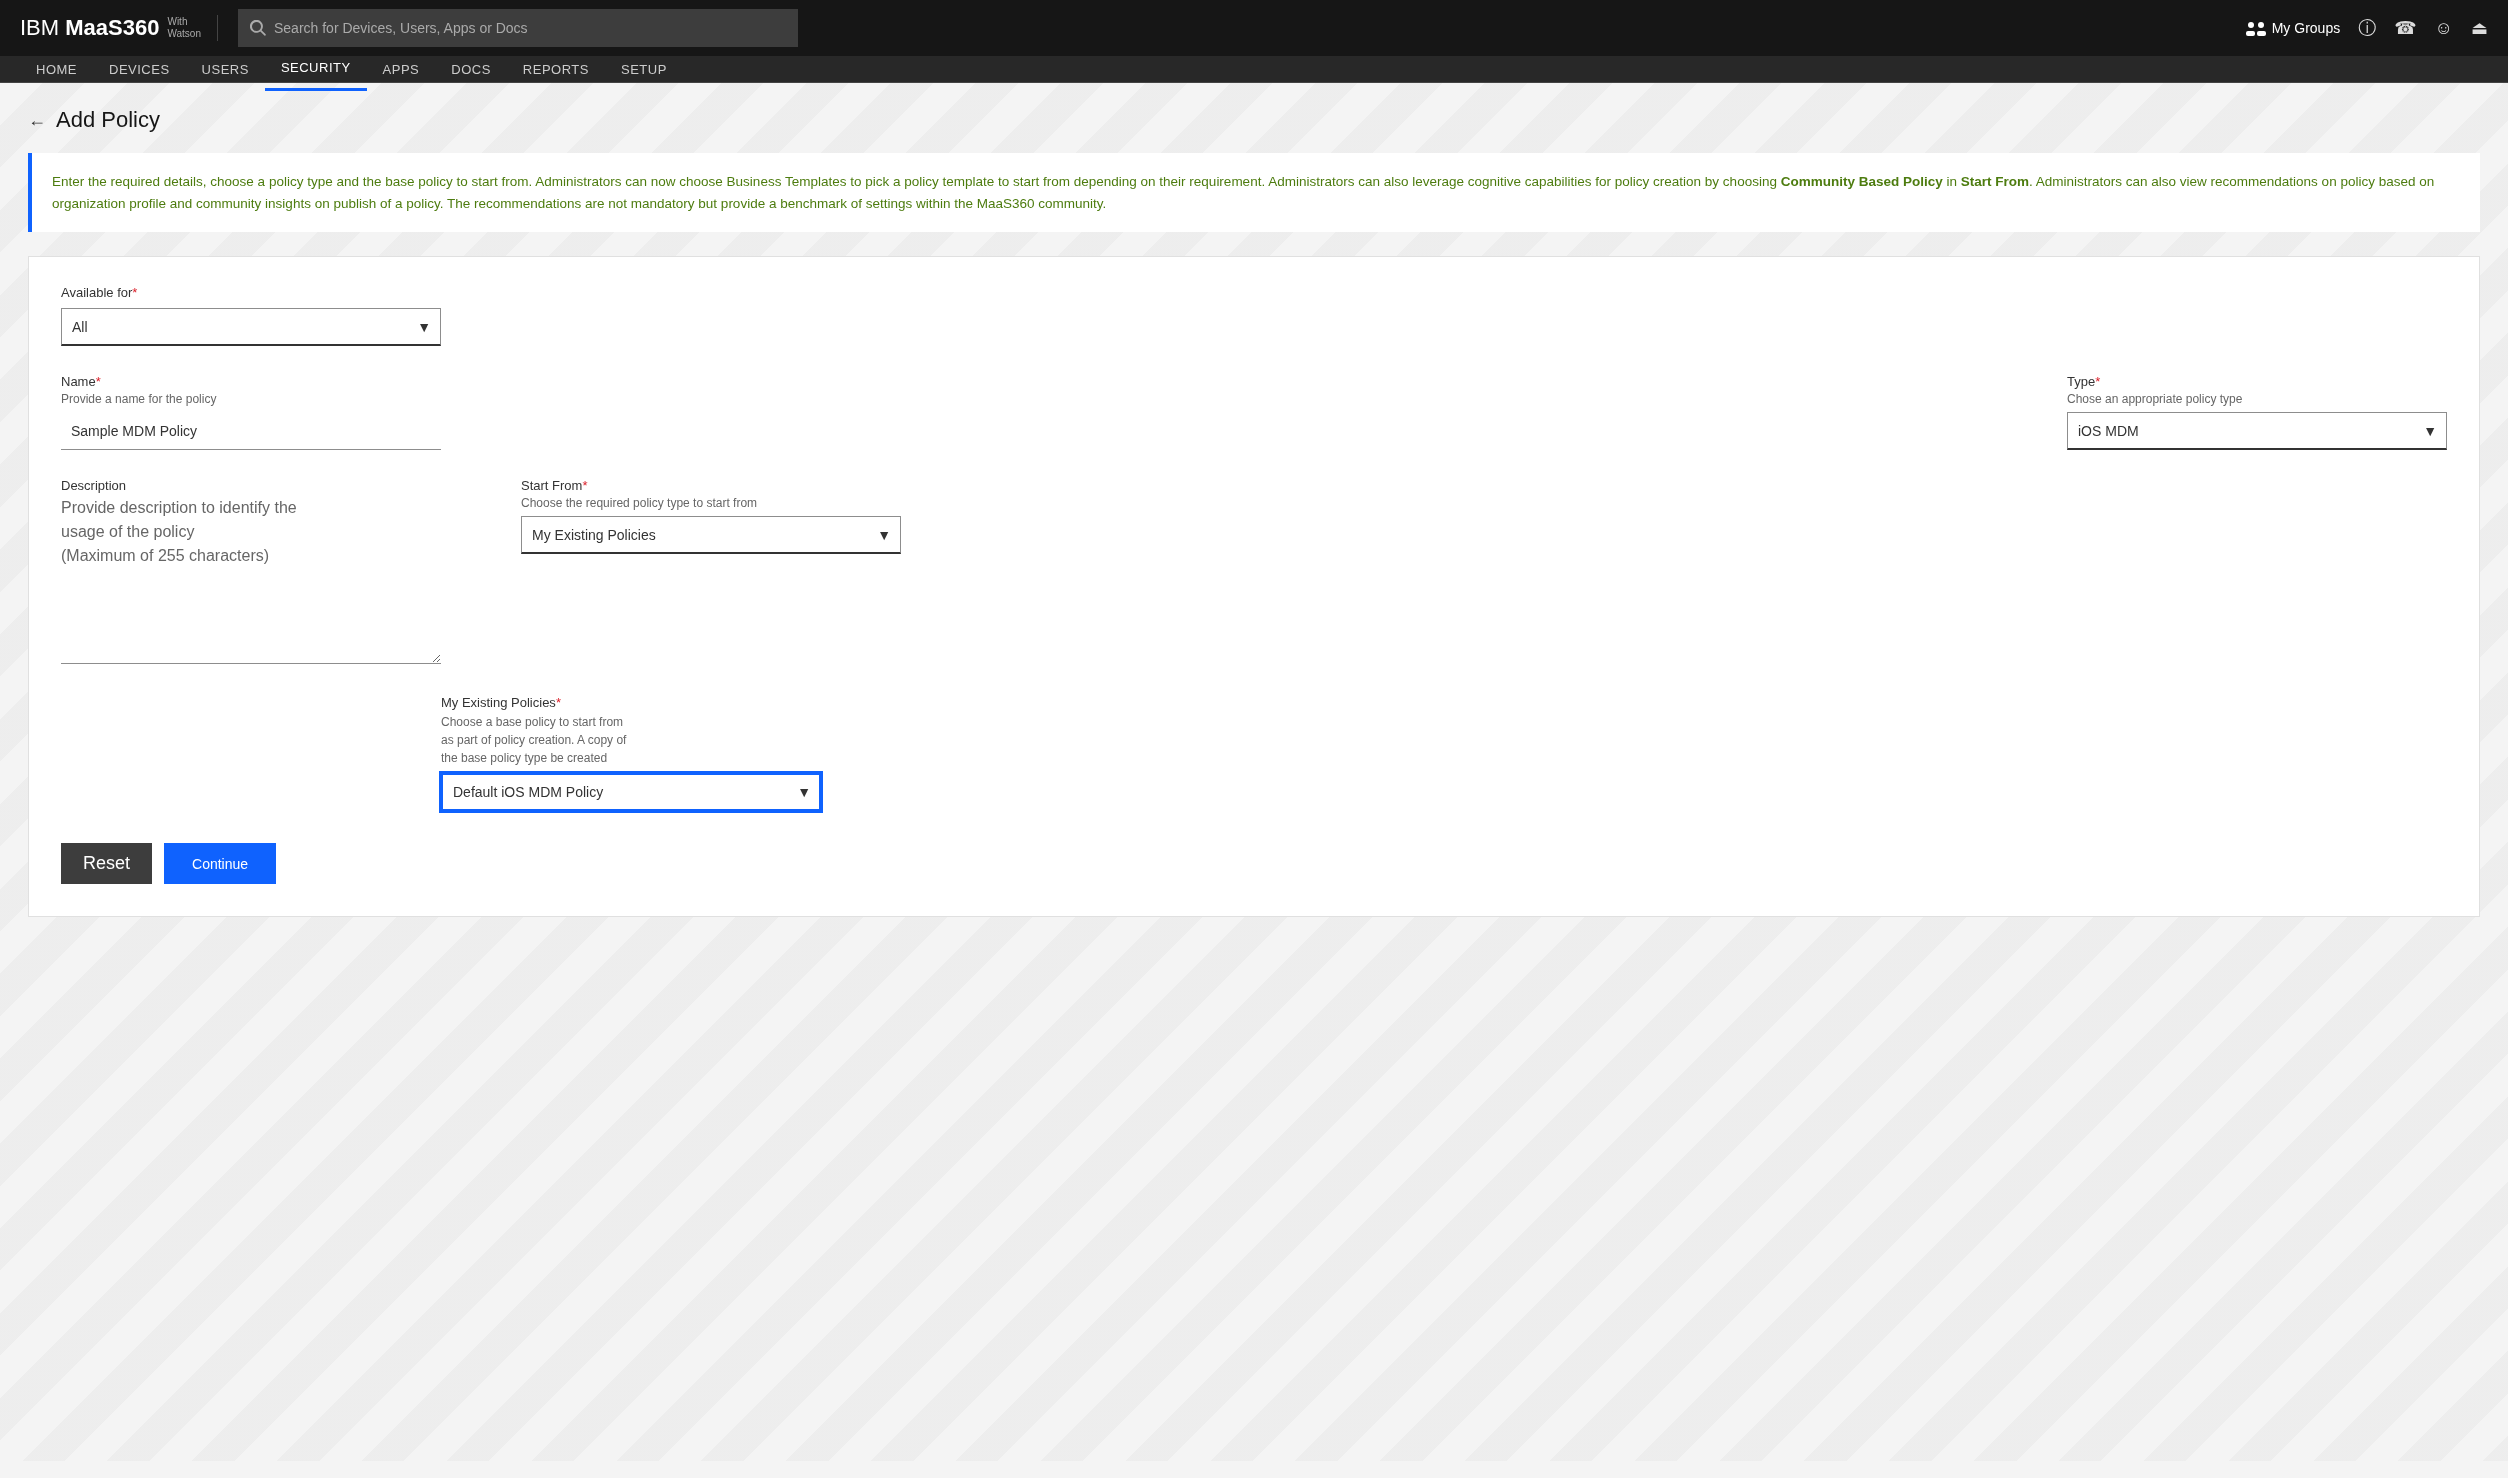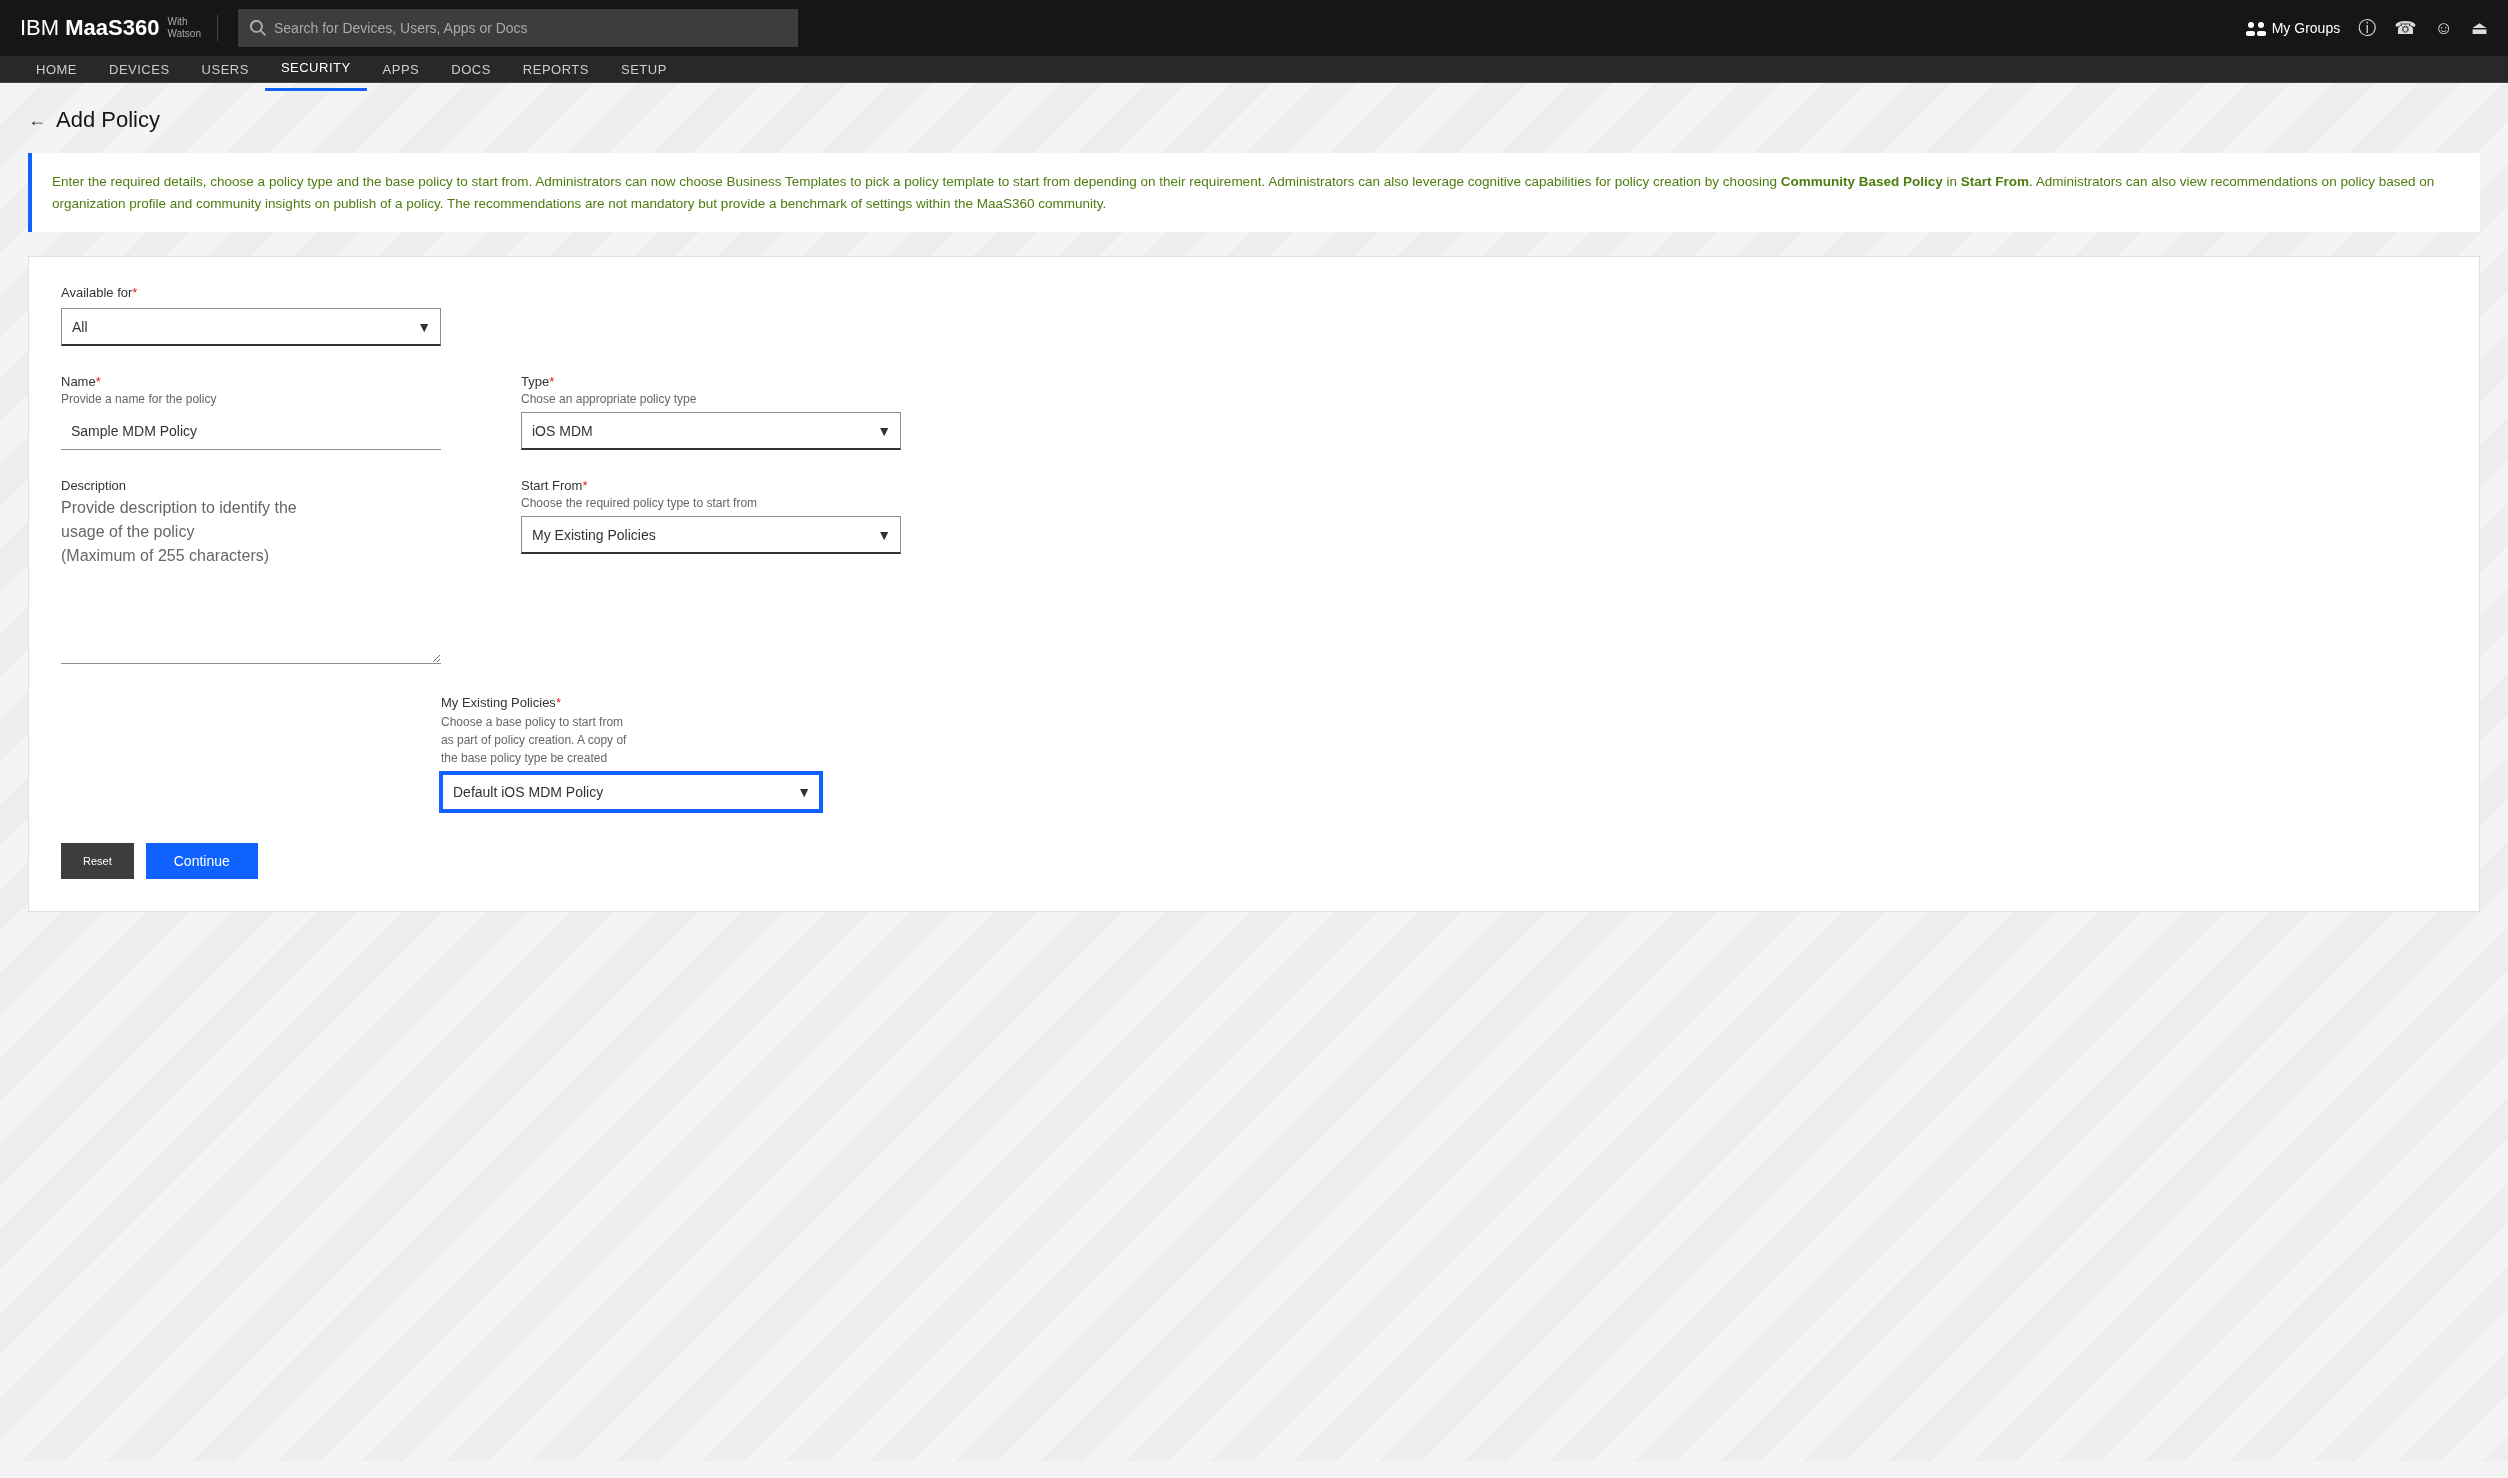--- a/index.html
+++ b/index.html
@@ -206,21 +206,21 @@
     .btn-row {
       display: flex;
       gap: 12px;
       margin-top: 32px;
     }
     .btn-reset {
       background: #3d3d3d;
       color: white;
       border: none;
       padding: 10px 22px;
-      font-size: 11px;
+      font-size: 18px;
       cursor: pointer;
       font-weight: 400;
     }
     .btn-continue {
       background: #0f62fe;
       color: white;
       border: none;
       padding: 10px 28px;
       font-size: 14px;
       cursor: pointer;
@@ -299,21 +299,21 @@
         <select>
           <option>All</option>
           <option>iOS</option>
           <option>Android</option>
           <option>Windows</option>
         </select>
         <span class="chevron-down">▼</span>
       </div>
     </div>
 
-    <div style="display:flex; gap:80px; margin-bottom:28px;">
+    <div style="display:flex; gap:80px; margin-bottom:28px;justify-content:space-between;">
 
       <div style="flex: 0 0 380px;">
         <div style="font-size:13px; color:#333; margin-bottom:3px;">
           <span>Name</span><span style="color:#da1e28;">*</span>
         </div>
         <div style="font-size:12px; color:#666; margin-bottom:6px;">Provide a name for the policy</div>
         <input type="text" class="text-input" style="width: 380px;" value="Sample MDM Policy">
       </div>
 
       <div style="flex: 0 0 380px;">

